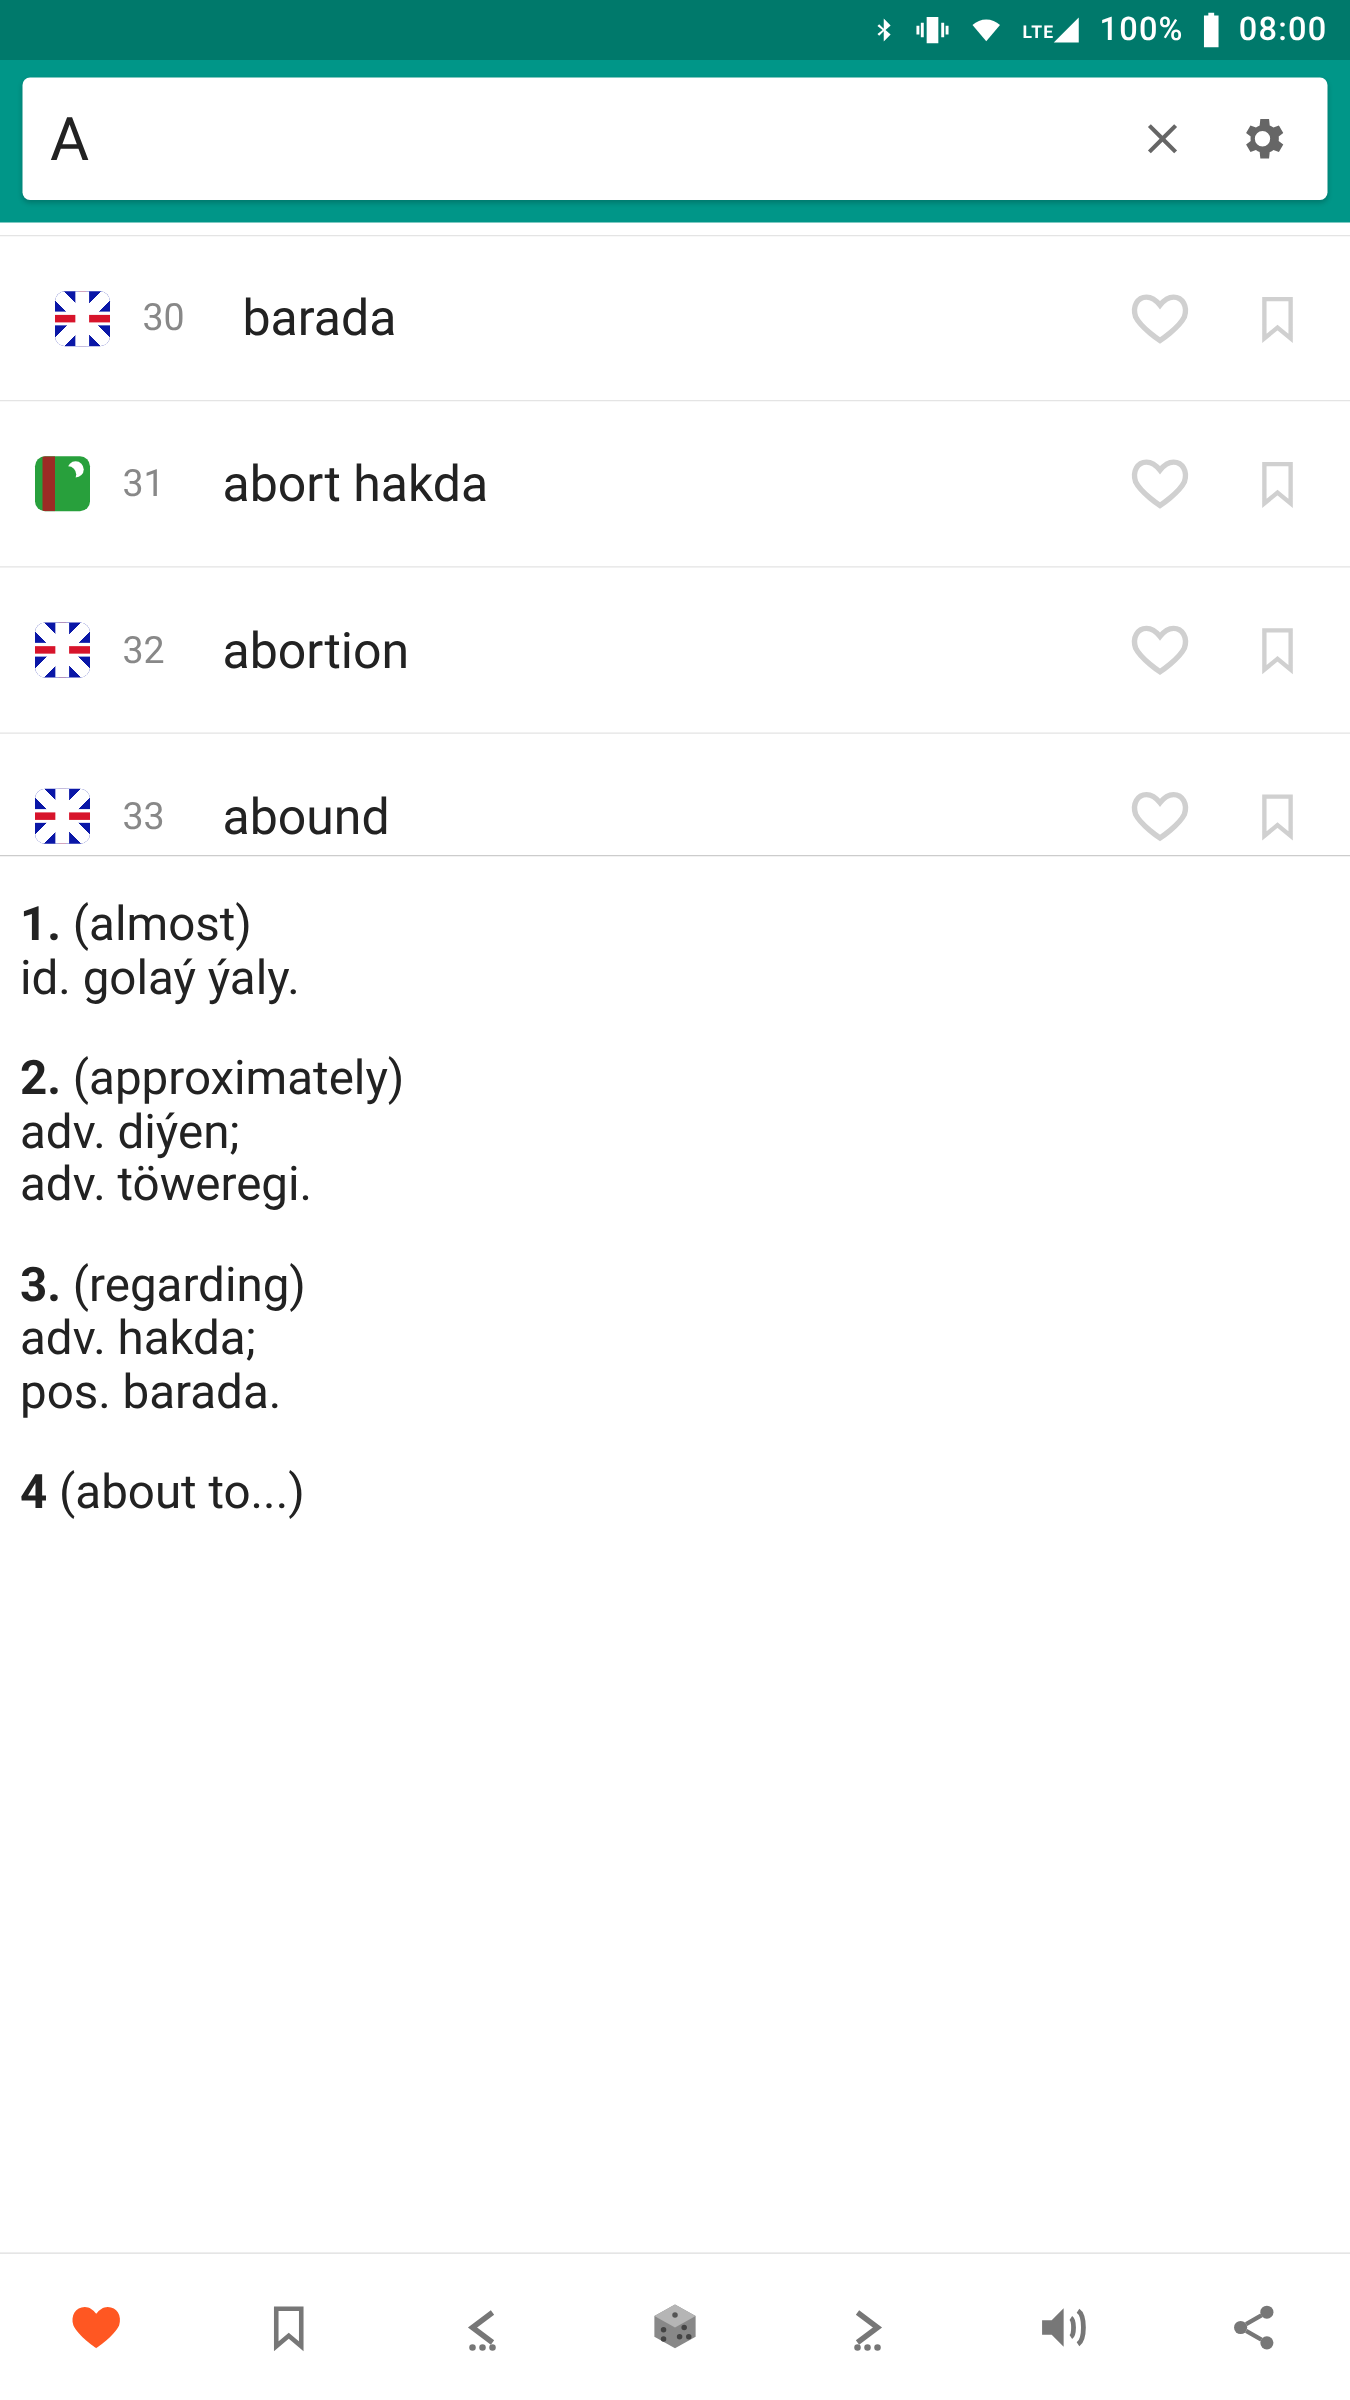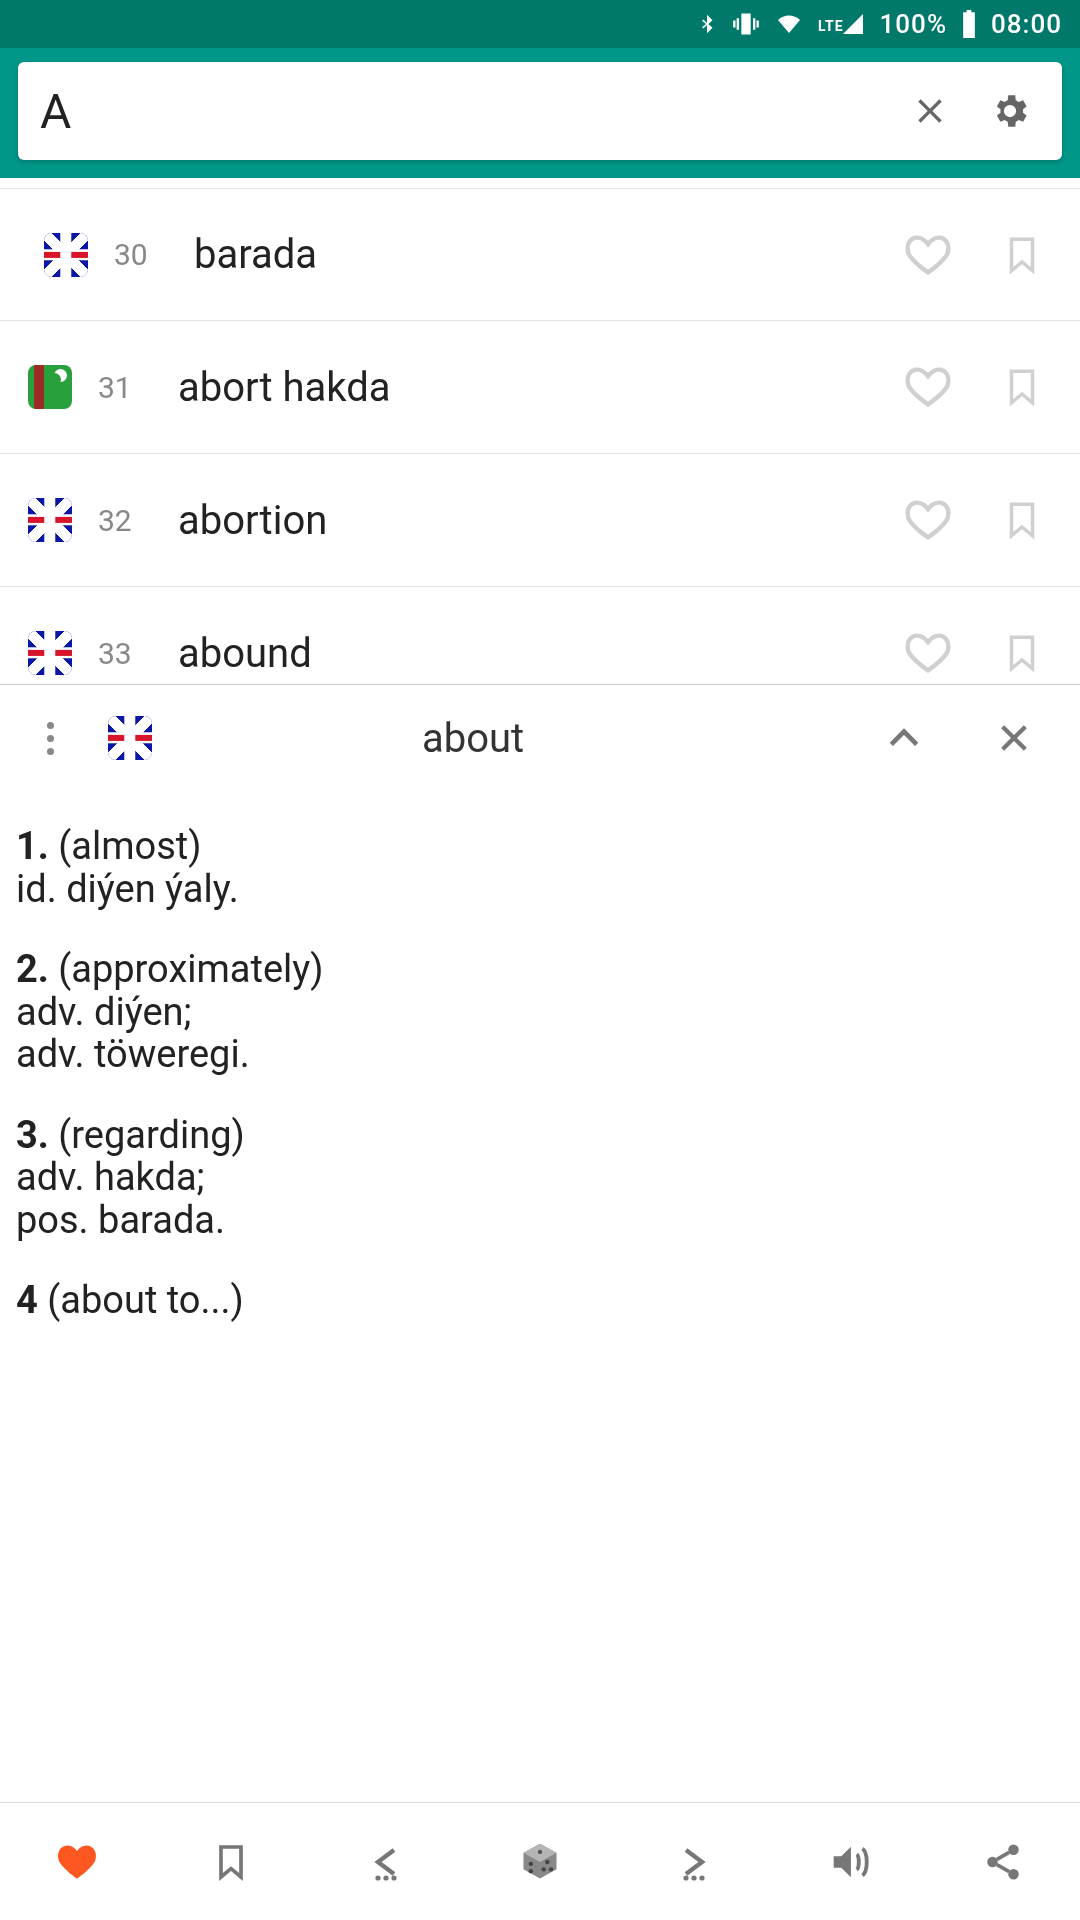--- a/index.html
+++ b/index.html
@@ -191,49 +191,24 @@
       <span class="icon-btn">
         <svg width="42" height="54" viewBox="0 0 24 24">
             <path d="M6 3h12v18l-6-5-6 5z"></path>
           </svg>
       </span>
     </div>
     </div>
   </div>
 
 <div class="detail">
-  <div class="detail-header">
-    <div class="dots icon-btn">
-      <span></span>
-        <span></span>
-        <span></span>
-    </div>
-    <div class="flag flag-uk">
-        <div class="diag"></div>
-        <div class="red"></div>
-      </div>
-    <div class="detail-title">about</div>
-    <div class="hdr-actions">
-      <div class="icon-btn">
-        <svg width="38" height="38" viewBox="0 0 24 24">
-            <polyline points="4,16 12,8 20,16"></polyline>
-          </svg>
-      </div>
-      <div class="icon-btn">
-        <svg width="34" height="34" viewBox="0 0 24 24">
-            <line x1="4" y1="4" x2="20" y2="20"></line>
-            <line x1="20" y1="4" x2="4" y2="20"></line>
-          </svg>
-      </div>
-    </div>
-  </div>
   <div class="detail-body" id="detail-body">
       <div class="sense">
         <div><span class="n">1.</span> <span class="gloss">(almost)</span></div>
-        <div class="tr-line"><span class="pos">id.</span><span> diýen ýaly.</span></div>
+        <div class="tr-line"><span class="pos">id.</span><span> golaý ýaly.</span></div>
       </div>
       <div class="sense">
         <div><span class="n">2.</span> <span class="gloss">(approximately)</span></div>
         <div class="tr-line"><span class="pos">adv.</span><span> diýen;</span></div>
         <div class="tr-line"><span class="pos">adv.</span><span> töweregi.</span></div>
       </div>
       <div class="sense">
         <div><span class="n">3.</span> <span class="gloss">(regarding)</span></div>
         <div class="tr-line"><span class="pos">adv.</span><span> hakda;</span></div>
         <div class="tr-line"><span class="pos">pos.</span><span> barada.</span></div>

